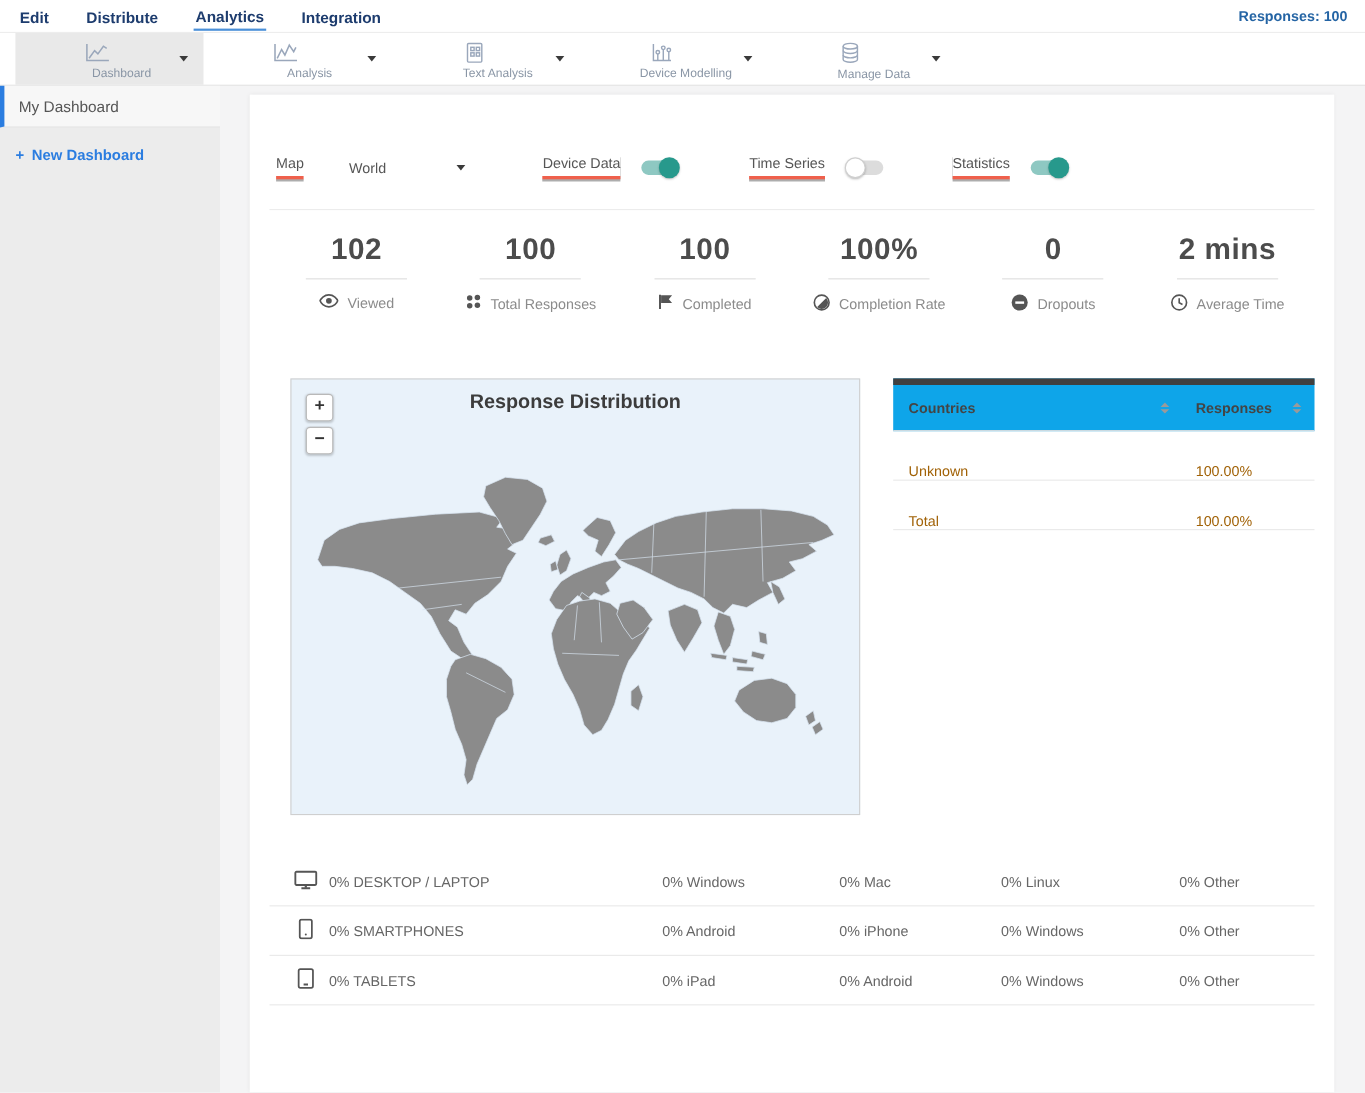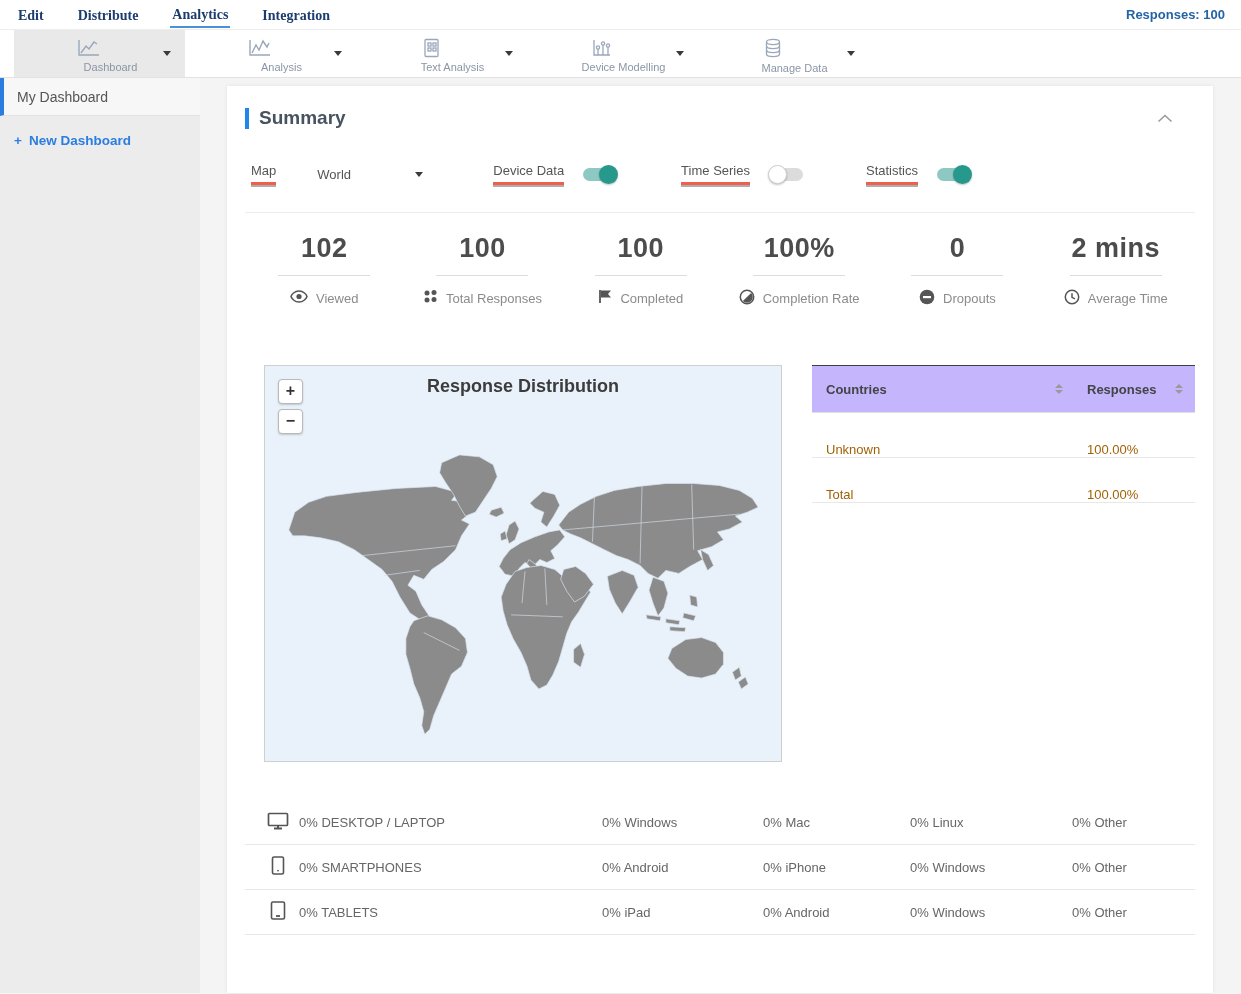--- a/index.html
+++ b/index.html
@@ -10,21 +10,21 @@
     color:#555;
     overflow:hidden;
   }
   
   .topnav {
     height:30px; background:#fff; display:flex; align-items:center;
     padding:0 16px; border-bottom:1px solid #ededed;
   }
   .topnav-item {
     font-size:14px; font-weight:700; color:#1d3c6e; margin-right:30px;
-    padding:5px 2px 3px; cursor:pointer;font-family:Liberation Serif, serif;
+    padding:5px 2px 3px; cursor:pointer;
   }
   .topnav-item.active { border-bottom:2px solid #4a90d9; }
   .responses-count { margin-left:auto; font-size:13px; font-weight:700; color:#2464a4;padding-left:11px; }
 
   
   .toolbar {
     height:48px; background:#fff; border-bottom:1px solid #e2e2e2;
     display:flex; padding-left:14px;
   }
   .tool-group {
@@ -106,21 +106,21 @@
   .map-zoom { position:absolute; top:13px; left:13px; display:flex; flex-direction:column; gap:5px; }
   .zoom-btn {
     width:25px; height:25px; background:#fff; border:1px solid #b9b9b9; border-radius:4px;
     font-size:16px; font-weight:700; color:#333; line-height:22px; text-align:center;
     cursor:pointer; box-shadow:0 1px 2px rgba(0,0,0,0.18);
   }
   .world-svg { position:absolute; left:0; top:0; width:100%; height:100%; }
 
   .countries { margin-left:30px; flex:1; font-size:13px; }
   .ct-header {
-    height:48px; background:#c4b5fd; border-top:1px solid #404040; border-bottom:1px solid #e0e0e0;
+    height:48px; background:#0ea5e9; border-top:6px solid #404040; border-bottom:1px solid #e0e0e0;
     display:flex; align-items:center; padding:0 12px 0 14px; font-weight:700; color:#444;
   }
   .ct-c1 { flex:1; display:flex; align-items:center; justify-content:space-between; padding-right:24px; }
   .ct-c2 { width:96px; display:flex; align-items:center; justify-content:space-between; }
   .sort-icon { display:flex; flex-direction:column; gap:2px; cursor:pointer; }
   .sort-icon i { width:0; height:0; border-left:4px solid transparent; border-right:4px solid transparent; display:block; }
   .sort-icon .up { border-bottom:4px solid #9a9a9a; }
   .sort-icon .dn { border-top:4px solid #9a9a9a; }
   .ct-row {
     height:45px; display:flex; align-items:flex-end; border-bottom:1px solid #e8e8e8;
@@ -228,29 +228,20 @@
     </div>
     <div class="new-dashboard">
       <span>+</span>
       <span>New Dashboard</span>
     </div>
   </div>
 
   <div class="content">
     <div class="card">
 
-      <div class="panel-header">
-        <span class="accent-bar"></span>
-        <span class="panel-title">Summary</span>
-        <span class="collapse-btn">
-          <svg width="16" height="9" viewBox="0 0 16 9" fill="none" stroke="#9b9b9b" stroke-width="1.6">
-            <path d="M1.5 7.5 L8 1.5 L14.5 7.5"></path>
-          </svg>
-        </span>
-      </div>
 
       <div class="controls">
         <span class="red-underline ctl-map">Map</span>
         <span class="world-select">
           <span>World</span>
           <span class="caret" style="margin-right:0;"></span>
         </span>
         <span class="red-underline ctl-toggle-label">Device Data</span>
         <span class="toggle on">
             <span class="knob"></span>

